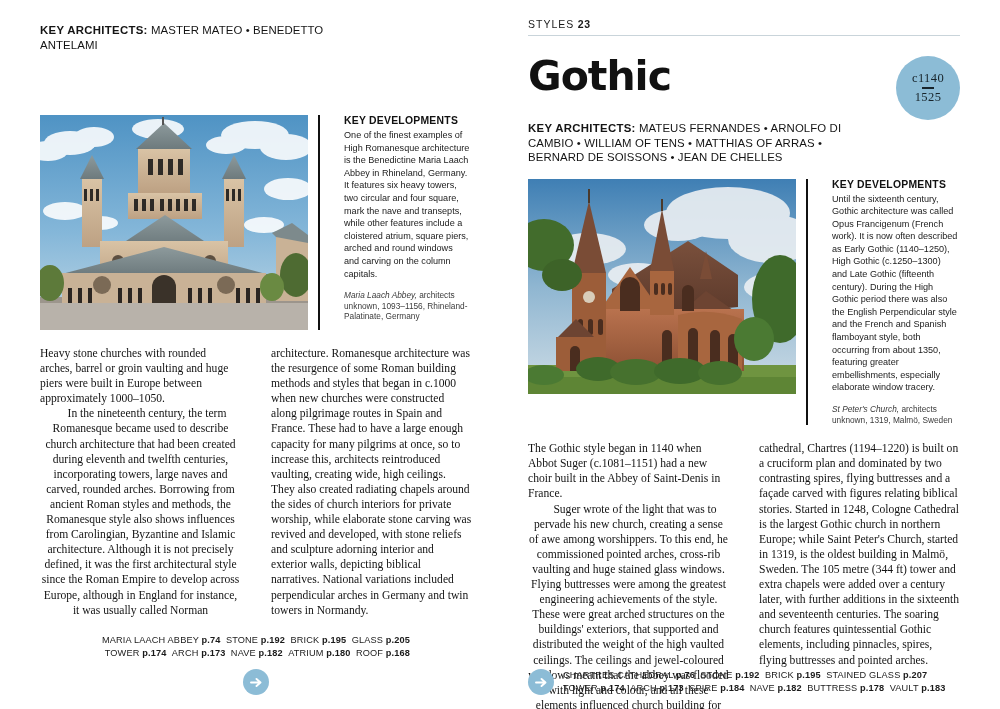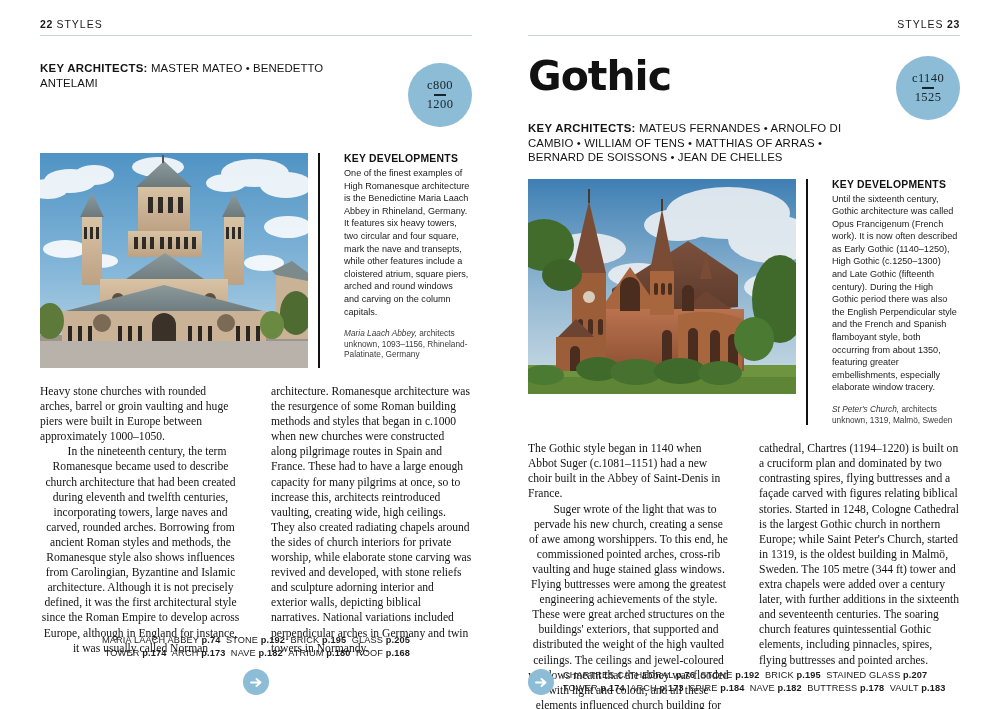--- a/index.html
+++ b/index.html
@@ -19,21 +19,21 @@
     position:relative;
     font-family:"Liberation Sans", sans-serif;
     font-size:10.5px;letter-spacing:.6px;
     color:#1a1a1a;
     padding-top:18px;
     height:20px;
   }
   .runhead .folio{font-weight:bold;}
   .runhead .sect{font-weight:normal;letter-spacing:1px;}
   .runhead.l{text-align:left;}
-  .runhead.r{text-align:right;}
+  .runhead.r{text-align:left;}
   .rule{height:1px;background:#c9d4da;margin-top:5px;}
 
   
   .titleblock{position:relative;margin-top:16px;min-height:78px;}
   h1.style-title{
     font-family:"DejaVu Sans", sans-serif;
     font-weight:bold;
     font-size:41px;
     line-height:44px;
     letter-spacing:-1.0px;
@@ -144,35 +144,25 @@
     background:transparent;
   }
 </style>
 </head>
 <body>
 
 <div class="spread">
 
   <div class="page left">
 
-    <div class="runhead l">
-      <span class="folio">22</span>
-      <span class="sect">STYLES</span>
-      <div class="rule"></div>
-    </div>
 
     <div class="titleblock">
       <div class="architects">
         <span class="lbl">KEY ARCHITECTS:</span>
         <span>MASTER MATEO • BENEDETTO ANTELAMI</span>
-      </div>
-      <div class="datecircle">
-        <span>c800</span>
-        <span class="dash"></span>
-        <span>1200</span>
       </div>
     </div>
 
     <div class="mediarow">
       <div class="photo-wrap">
         <div class="photo">
           <svg viewBox="0 0 268 215" width="268" height="215" preserveAspectRatio="none">
             <defs>
               <linearGradient id="skyL" x1="0" y1="0" x2="0" y2="1">
                 <stop offset="0" stop-color="#4f93c4"></stop>

